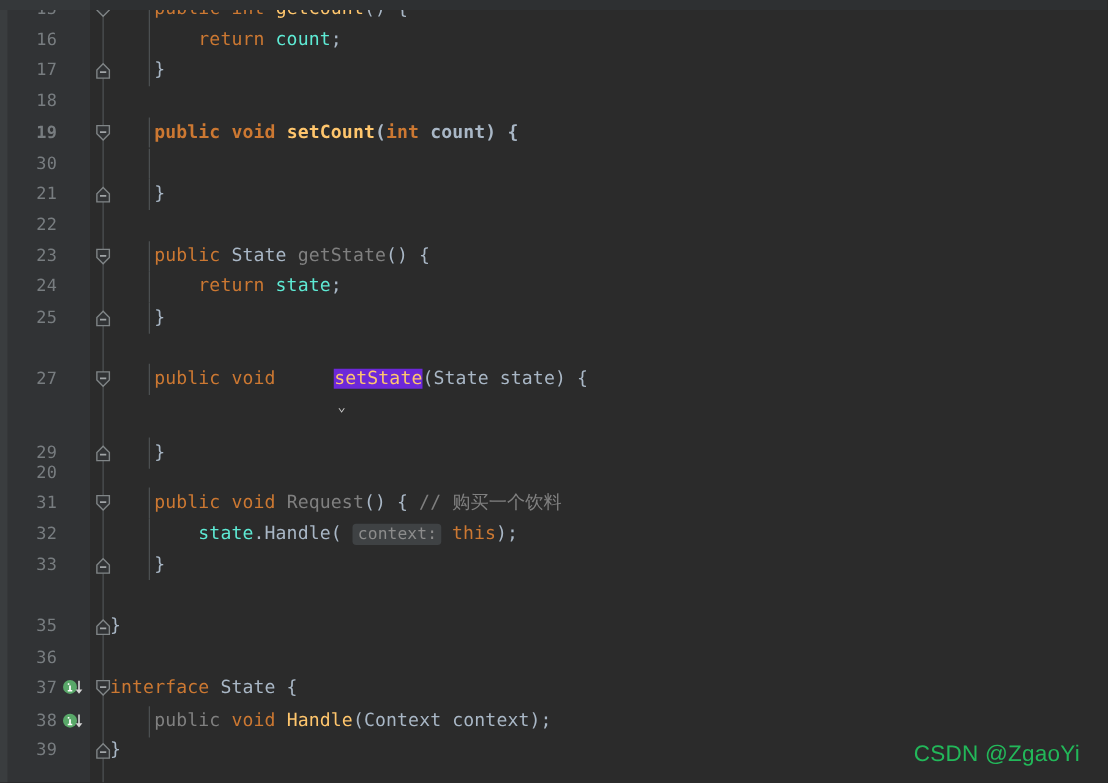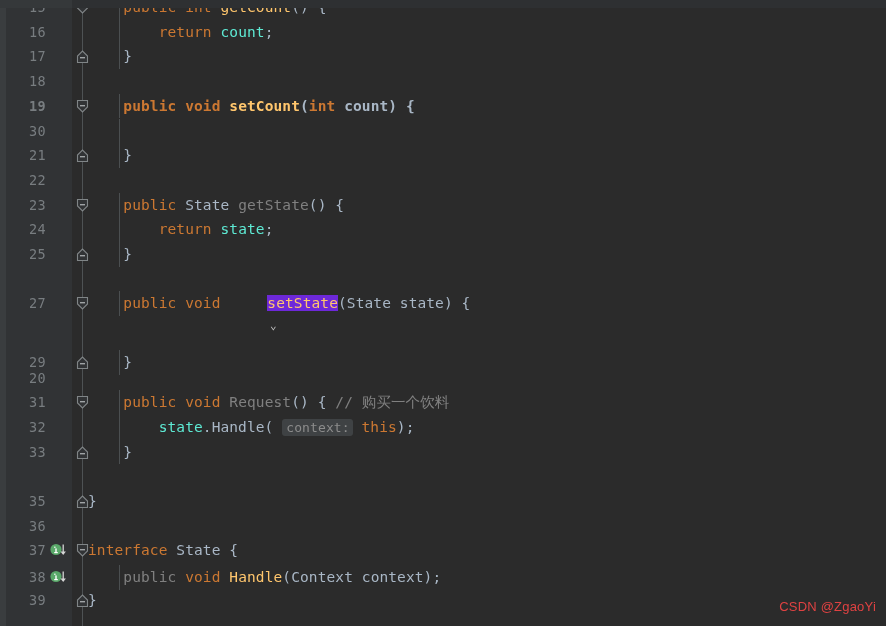--- a/index.html
+++ b/index.html
@@ -158,24 +158,24 @@
     z-index: 7;
     color: #c8c8c8;
     font-size: 11px;
     line-height: 11px;
     font-family: "DejaVu Sans Mono", monospace;
   }
 
   
   .watermark {
     position: absolute;
-    right: 10px;
+    right: 22px;
     bottom: 12px;
-    color: #ef4444;
-    font-size: 13px;
+    color: #22c55e;
+    font-size: 18px;
     font-family: "Liberation Sans", sans-serif;
     opacity: 0.92;
     z-index: 8;
     letter-spacing: 0.2px;
   }
 </style>
 </head>
 <body>
 
 <div class="editor">

